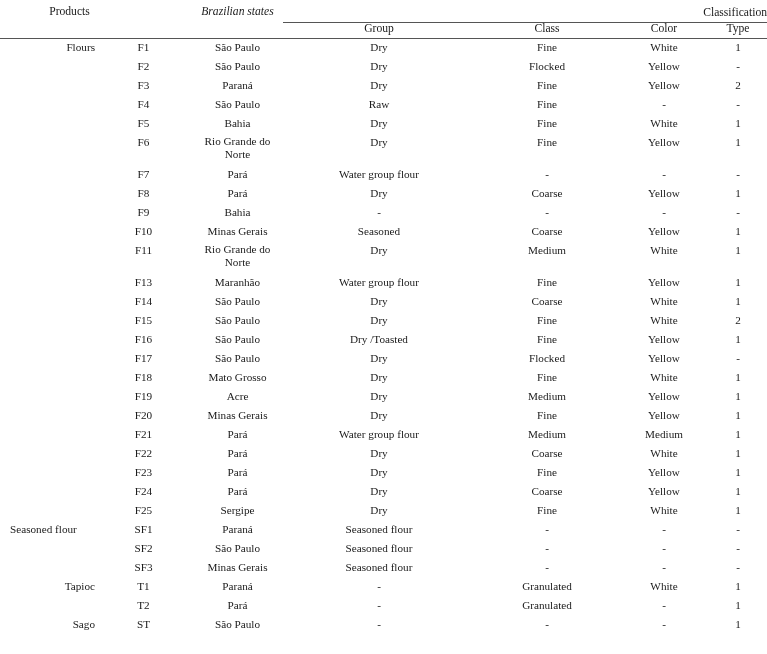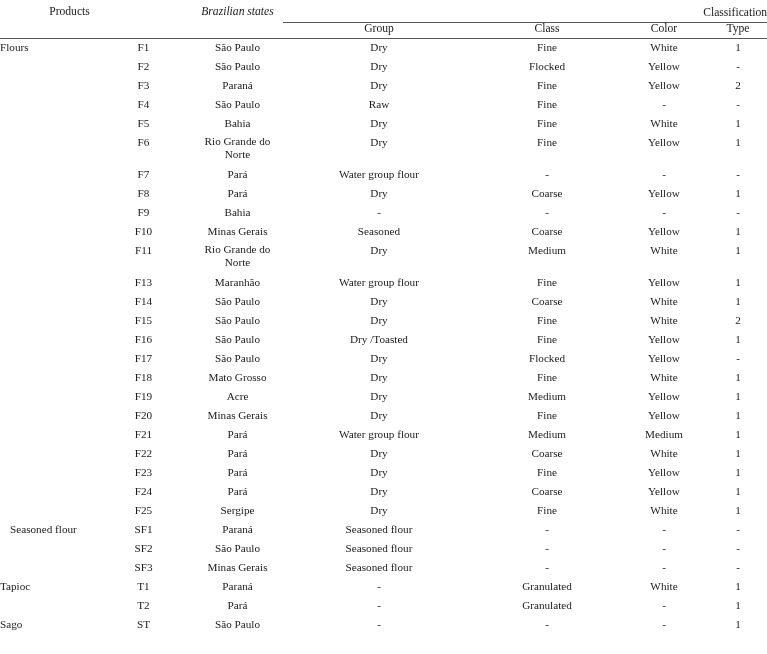--- a/index.html
+++ b/index.html
@@ -92,21 +92,21 @@
     text-align: center;
     vertical-align: top;
     font-size: 11.2px;
     line-height: 1.25;
     padding-top: 1px;
   }
   tbody tr.tall td {
     height: 31px;
   }
   td.prod {
-    text-align: left;
+    text-align: right;
   }
   td.prod.lead-left {
     text-align: left;
     padding-left: 10px;
   }
   .wrapcell {
     display: block;
     line-height: 1.2;
   }
 </style>

